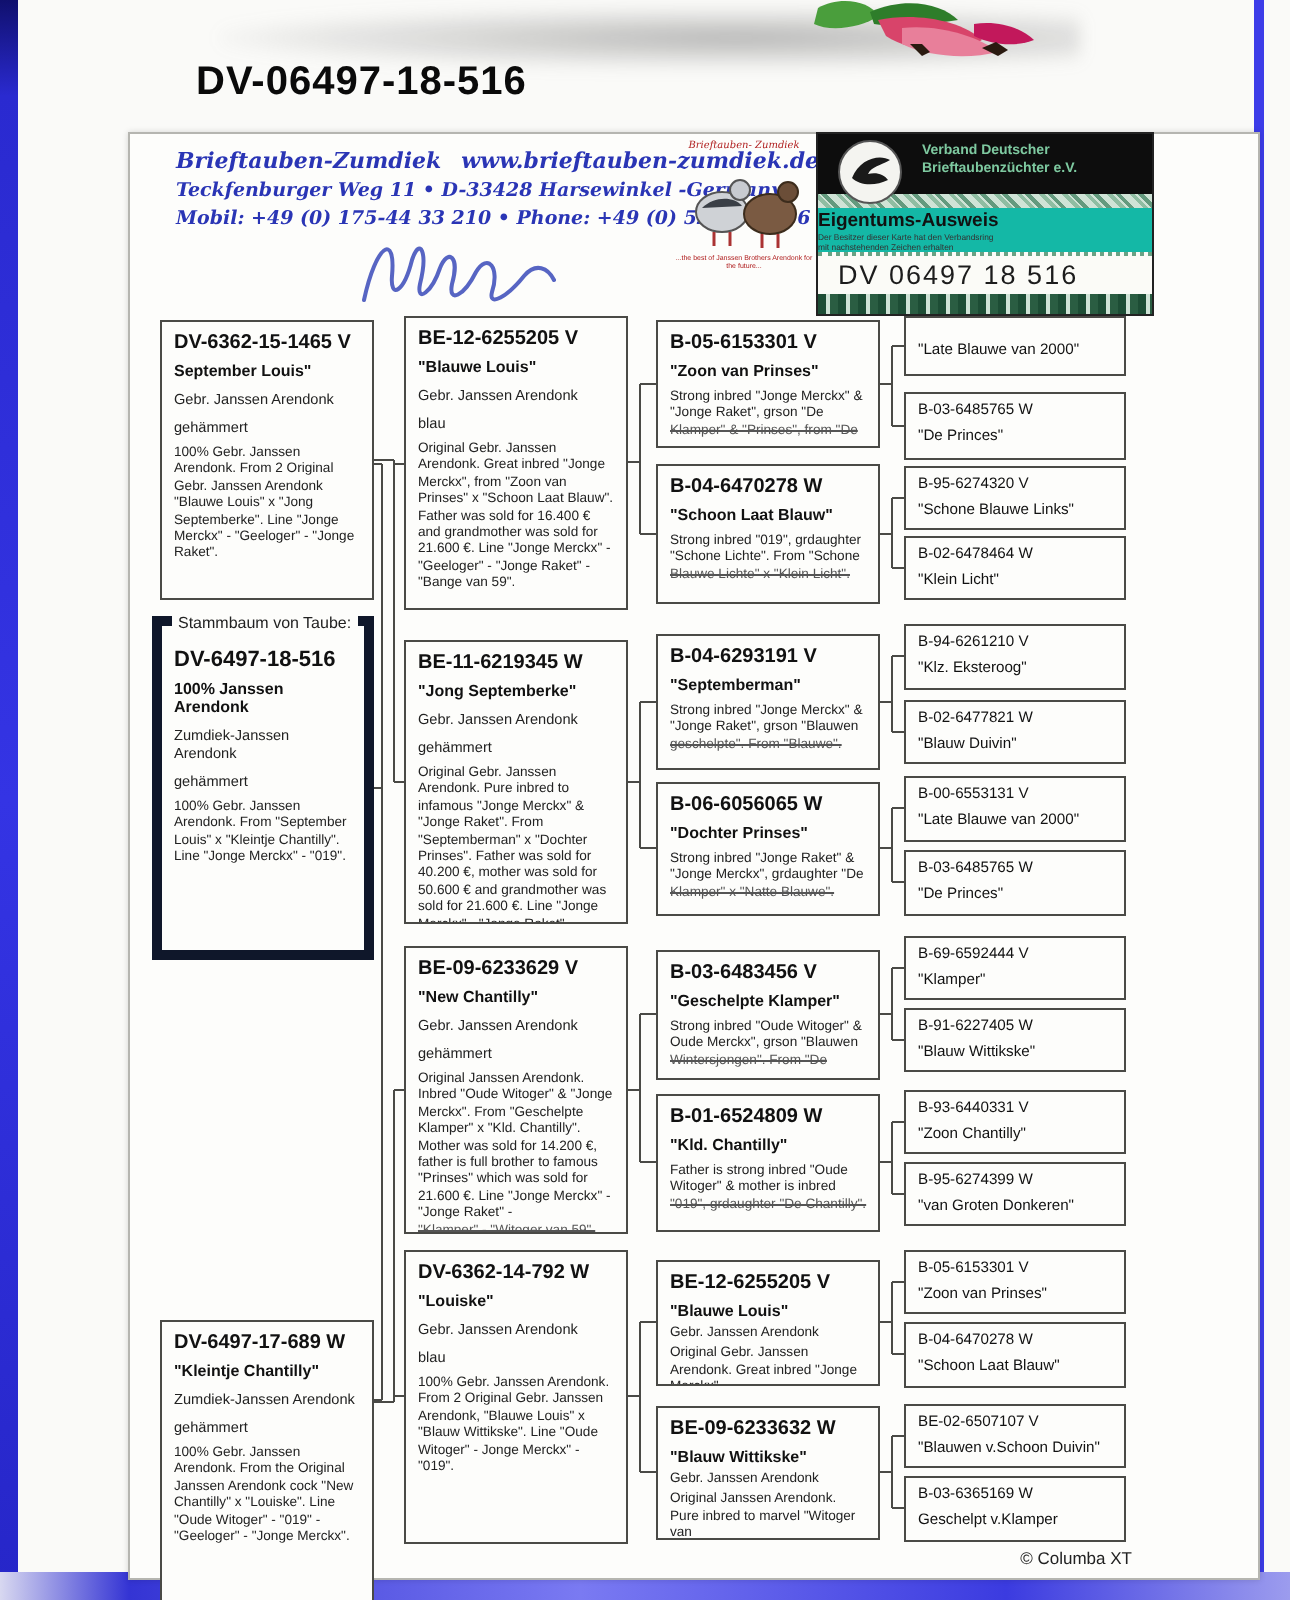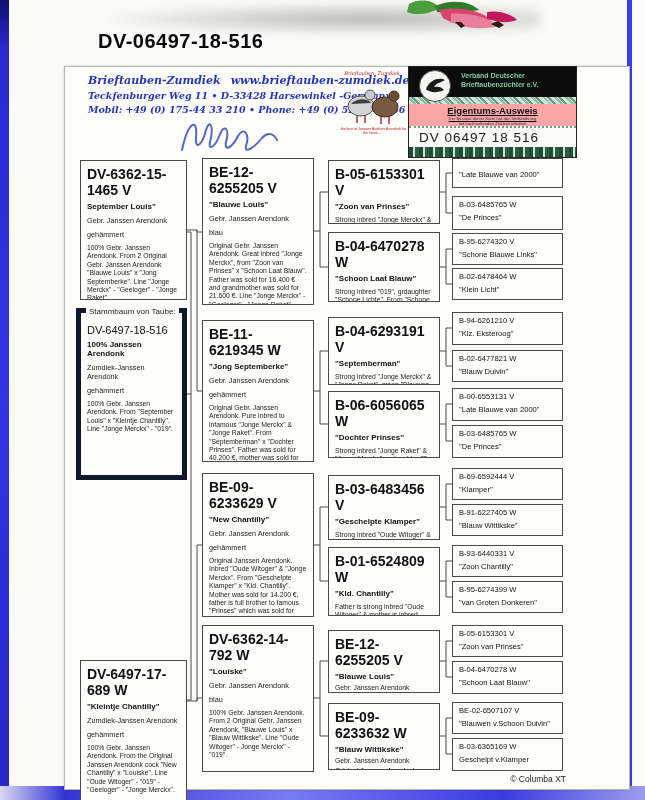--- a/index.html
+++ b/index.html
@@ -35,45 +35,45 @@
   .loft-logo .lg-top{color:#b02020;font-size:5px;font-family:"DejaVu Serif",serif;font-style:italic;}
   .loft-logo .lg-cap{color:#b02020;font-size:3.5px;line-height:4px;}
 
   
   .sticker{position:absolute;left:408px;top:66px;width:167px;height:90px;border:1px solid #222;background:#cfe3d6;overflow:hidden;}
   .stk-black{position:absolute;left:0;top:0;width:167px;height:30px;background:#0d0d0d;}
   .stk-org{position:absolute;left:52px;top:4px;color:#7ec9a0;font-size:7px;font-weight:bold;line-height:9px;}
   .stk-dove{position:absolute;left:10px;top:3px;width:30px;height:30px;border-radius:50%;background:#f4f4f0;border:1px solid #555;z-index:3;}
   .pat{background:repeating-linear-gradient(45deg,#cfe3d6 0 3px,#8fbda2 3px 5px,#cfe3d6 5px 6px,#649a7e 6px 8px);}
   .stk-pat1{position:absolute;left:0;top:30px;width:167px;height:7px;}
-  .stk-white{position:absolute;left:0;top:37px;width:167px;height:22px;background:#fca5a5;text-align:center;text-decoration:underline;}
+  .stk-white{position:absolute;left:0;top:37px;width:167px;height:22px;background:#14b8a6;}
   .stk-title{font-size:9.5px;font-weight:bold;color:#111;margin-top:1px;}
   .stk-sub{font-size:4.2px;line-height:5px;color:#333;}
   .stk-ringrow{position:absolute;left:0;top:59px;width:167px;height:21px;background:#fbfbf7;
     border-top:2px dotted #6aa184;border-bottom:2px dotted #6aa184;}
   .stk-ring{font-size:13.5px;color:#1c1c1c;padding:2px 0 0 10px;letter-spacing:1px;}
   .stk-patd{position:absolute;left:0;top:80px;width:167px;height:10px;
     background:repeating-linear-gradient(90deg,#1d4d35 0 4px,#cfe3d6 4px 6px,#2a5d42 6px 10px);}
 
   
   .pbox{position:absolute;background:#fdfdfb;border:1px solid #4a4a46;overflow:hidden;padding:5px 6px;box-sizing:border-box;}
   .col1{left:80px;width:107px;}
   .col2{left:202px;width:112px;}
   .col3{left:328px;width:112px;}
   .col4{left:452px;width:111px;padding:3px 6px;}
-  .ring{font-size:14px;font-weight:bold;color:#111;}
+  .ring{font-size:10px;font-weight:bold;color:#111;}
   .pname{font-size:8px;font-weight:bold;color:#111;margin-top:4px;}
   .meta{font-size:7.3px;color:#222;margin-top:5px;}
   .desc{font-size:6.8px;line-height:8.4px;color:#222;margin-top:5px;}
   .struck{text-decoration:line-through;color:#555;filter:blur(.3px);white-space:nowrap;margin-top:0;}
   .ring-sm{font-size:7.6px;color:#111;}
   .name-sm{font-size:7.6px;color:#111;margin-top:4px;}
   .subject-box{border:5px solid #0f172a;}
   .legend{position:absolute;top:-6px;left:5px;background:#fdfdfb;padding:0 3px;font-size:8px;color:#222;}
-  .subject-ring{font-size:11px;font-weight:normal;margin-top:6px;}
+  .subject-ring{font-size:11px;font-weight:bold;margin-top:6px;}
 
   .connectors{position:absolute;left:0;top:0;width:645px;height:800px;pointer-events:none;}
 
   .copyright{position:absolute;left:478px;top:774px;width:88px;text-align:right;font-size:8.5px;color:#222;}
 </style>
 </head>
 <body>
 
 <div class="screen">
 

